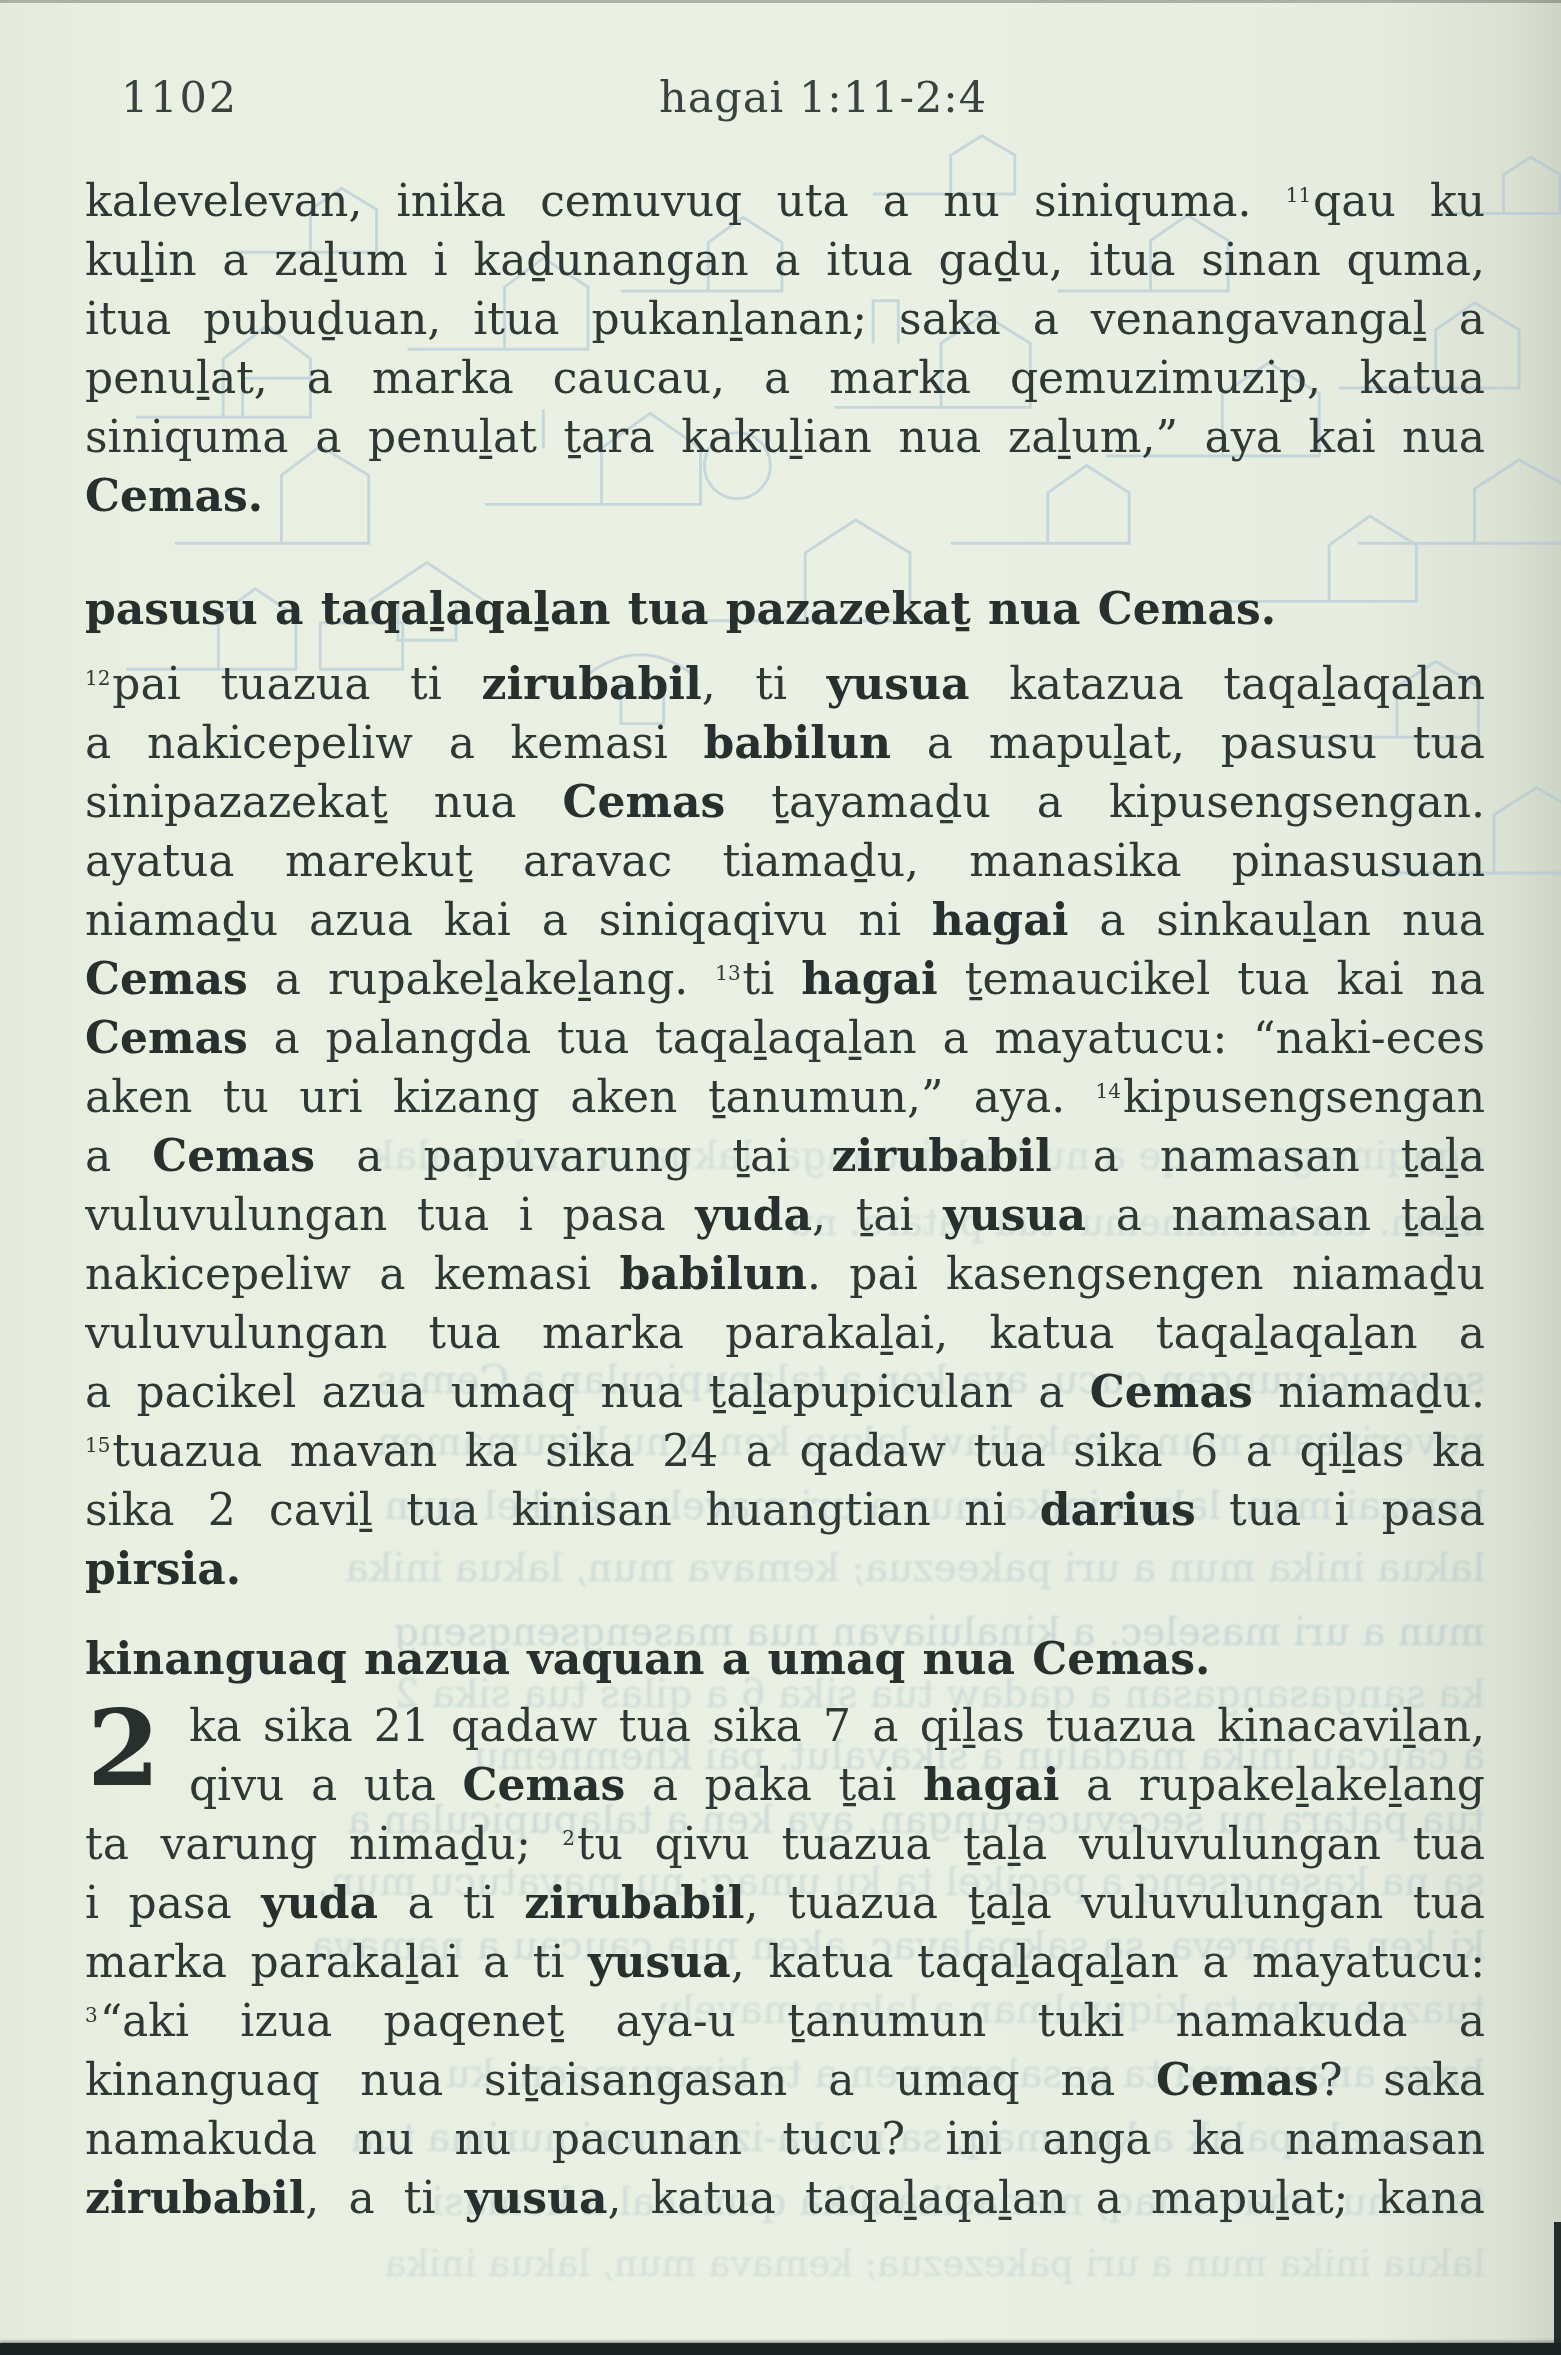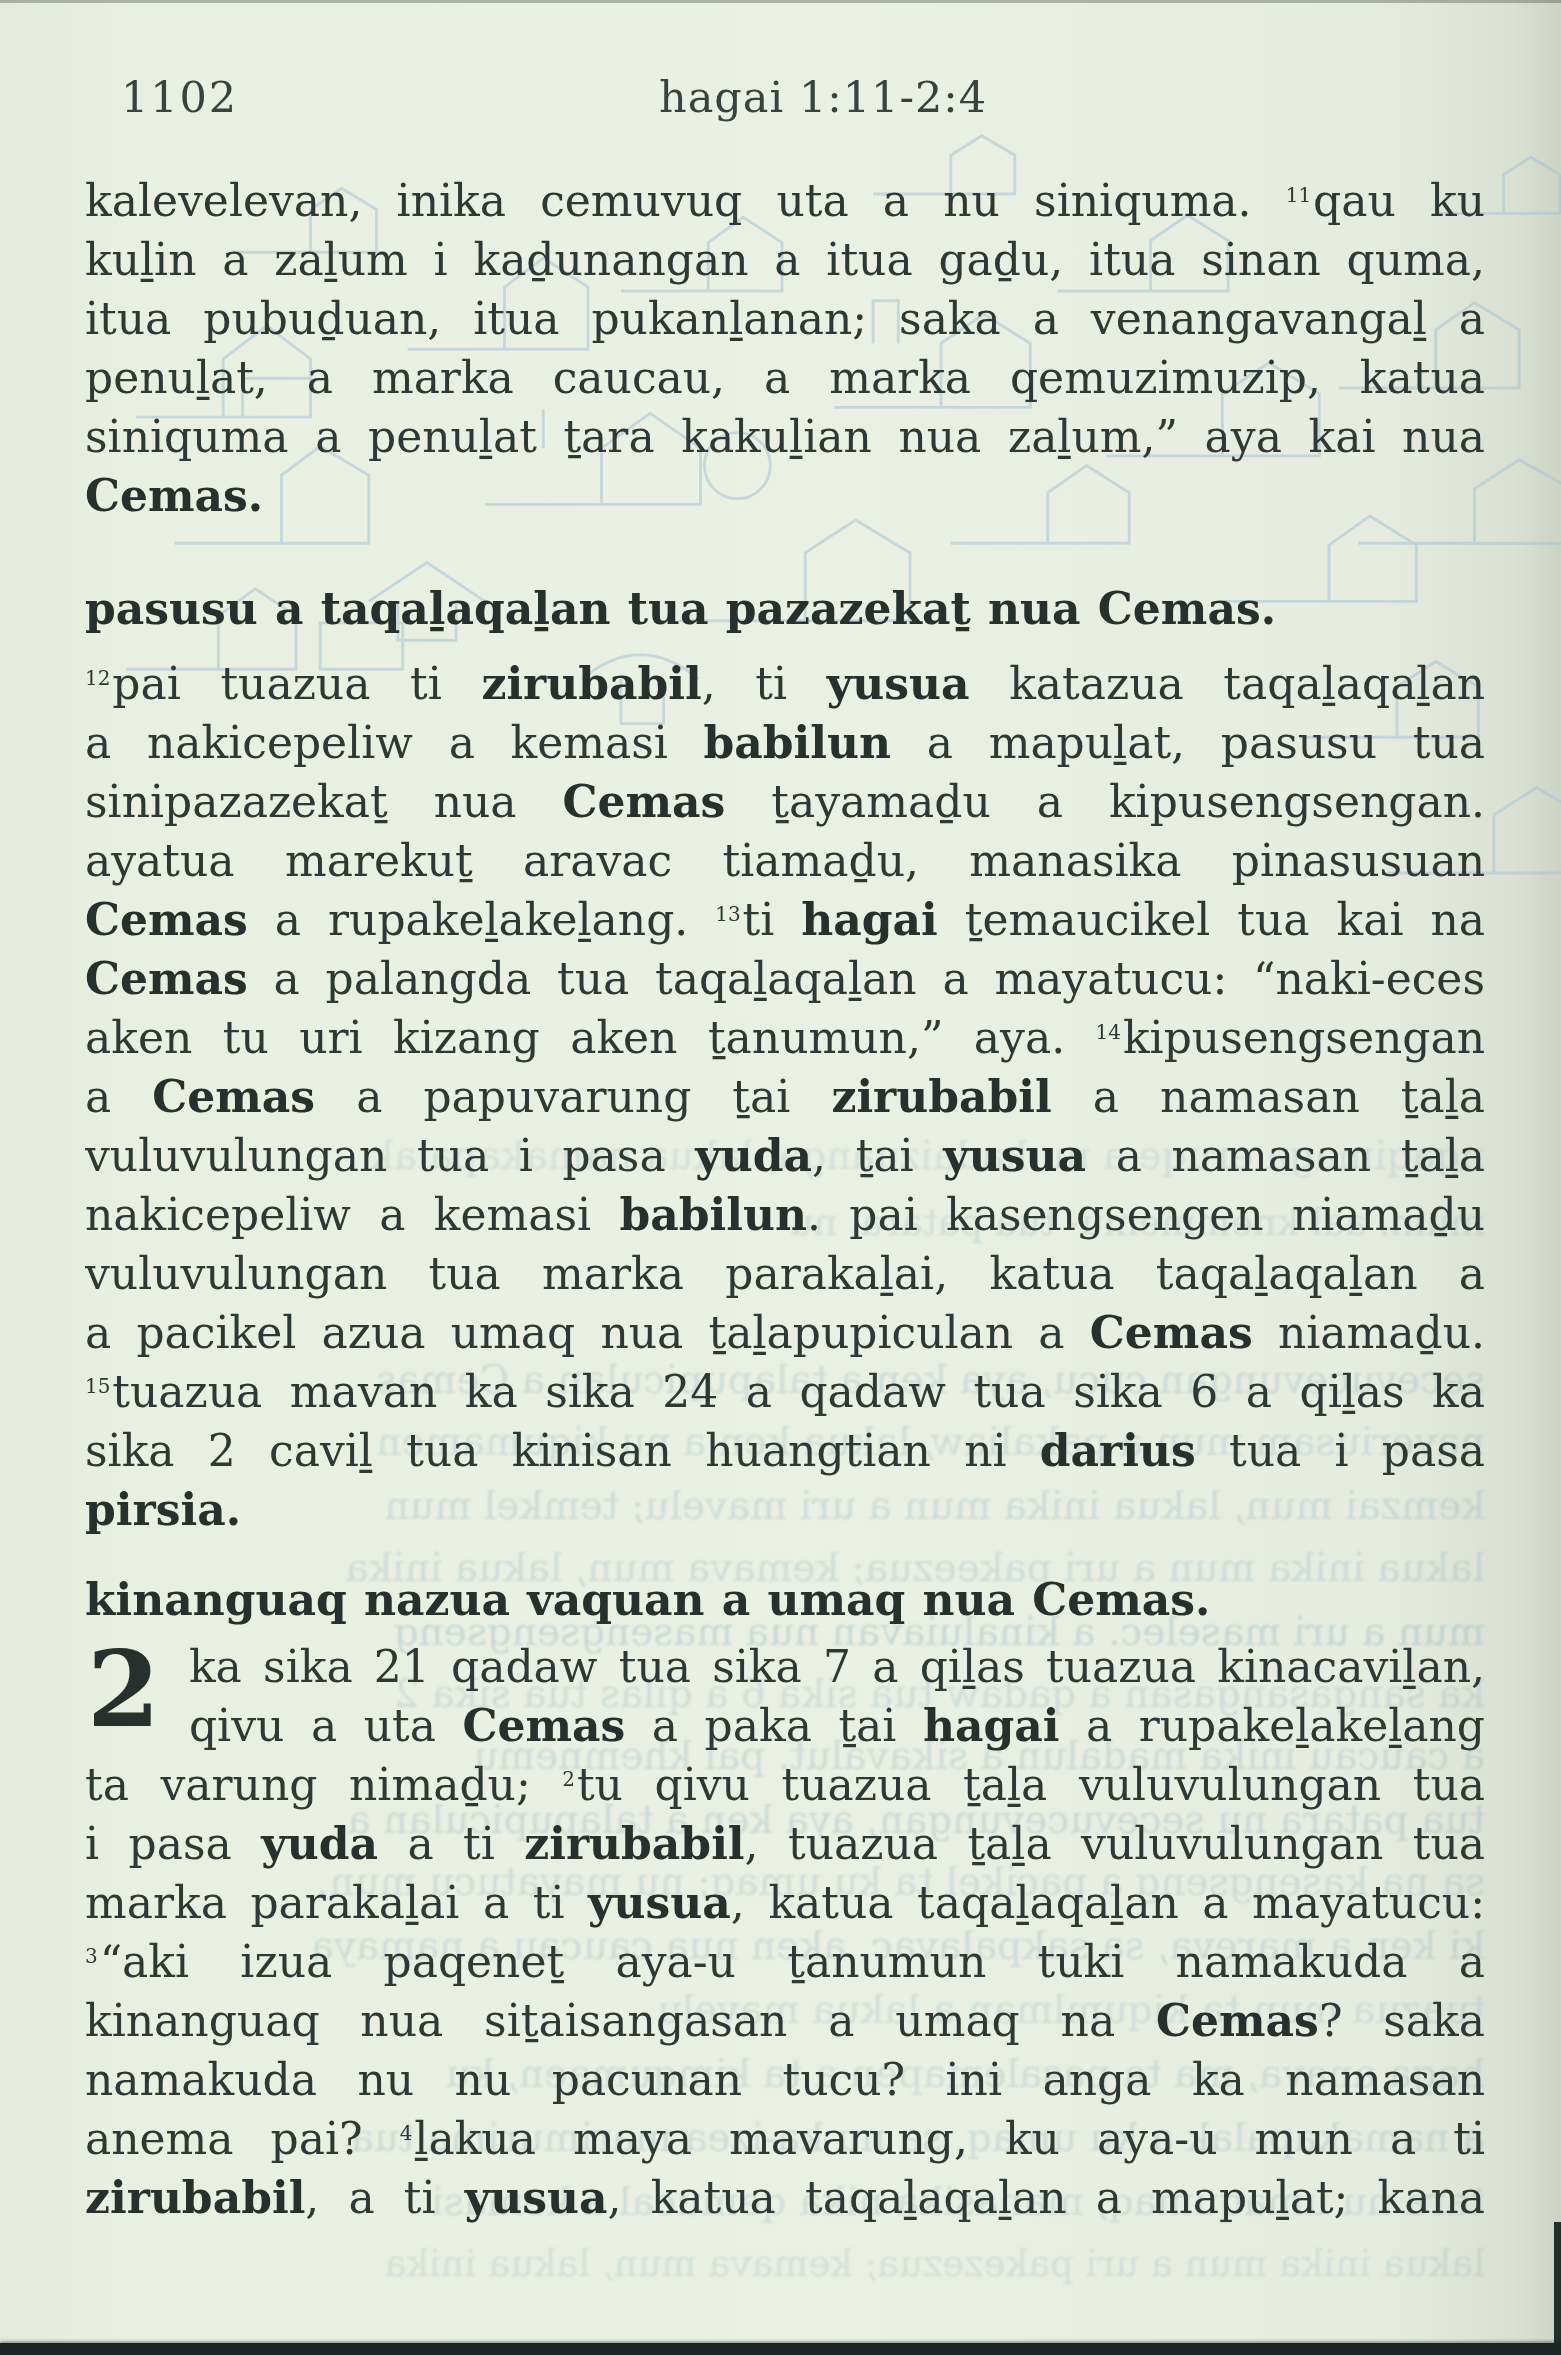--- a/index.html
+++ b/index.html
@@ -108,20 +108,21 @@
         <div class="ln j"><span>penuḻat, a marka caucau, a marka qemuzimuzip, katua</span></div>
         <div class="ln j"><span>siniquma a penuḻat ṯara kakuḻian nua zaḻum,” aya kai nua</span></div>
         <div class="ln"><span class="b">Cemas.</span></div>
       </div>
       <div class="heading h1">pasusu a taqaḻaqaḻan tua pazazekaṯ nua Cemas.</div>
       <div class="para p2">
         <div class="ln j"><span class="sup">12</span><span>pai tuazua ti </span><span class="b">zirubabil</span><span>, ti </span><span class="b">yusua</span><span> katazua taqaḻaqaḻan</span></div>
         <div class="ln j"><span>a nakicepeliw a kemasi </span><span class="b">babilun</span><span> a mapuḻat, pasusu tua</span></div>
         <div class="ln j"><span>sinipazazekaṯ nua </span><span class="b">Cemas</span><span> ṯayamaḏu a kipusengsengan.</span></div>
         <div class="ln j"><span>ayatua marekuṯ aravac tiamaḏu, manasika pinasusuan</span></div>
+        <div class="ln j"><span>niamaḏu azua kai a siniqaqivu ni </span><span class="b">hagai</span><span> a sinkauḻan nua</span></div>
         <div class="ln j"><span class="b">Cemas</span><span> a rupakeḻakeḻang. </span><span class="sup">13</span><span>ti </span><span class="b">hagai</span><span> ṯemaucikel tua kai na</span></div>
         <div class="ln j"><span class="b">Cemas</span><span> a palangda tua taqaḻaqaḻan a mayatucu: “naki-eces</span></div>
         <div class="ln j"><span>aken tu uri kizang aken ṯanumun,” aya. </span><span class="sup">14</span><span>kipusengsengan</span></div>
         <div class="ln j"><span>a </span><span class="b">Cemas</span><span> a papuvarung ṯai </span><span class="b">zirubabil</span><span> a namasan ṯaḻa</span></div>
         <div class="ln j"><span>vuluvulungan tua i pasa </span><span class="b">yuda</span><span>, ṯai </span><span class="b">yusua</span><span> a namasan ṯaḻa</span></div>
         <div class="ln j"><span>nakicepeliw a kemasi </span><span class="b">babilun</span><span>. pai kasengsengen niamaḏu</span></div>
         <div class="ln j"><span>vuluvulungan tua marka parakaḻai, katua taqaḻaqaḻan a</span></div>
         <div class="ln j"><span>a pacikel azua umaq nua ṯaḻapupiculan a </span><span class="b">Cemas</span><span> niamaḏu.</span></div>
         <div class="ln j"><span class="sup">15</span><span>tuazua mavan ka sika 24 a qadaw tua sika 6 a qiḻas ka</span></div>
         <div class="ln j"><span>sika 2 caviḻ tua kinisan huangtian ni </span><span class="b">darius</span><span> tua i pasa</span></div>
@@ -131,21 +132,20 @@
       <div class="chapter">
         <span class="dropcap">2</span>
         <div class="ln j"><span>ka sika 21 qadaw tua sika 7 a qiḻas tuazua kinacaviḻan,</span></div>
         <div class="ln j"><span>qivu a uta </span><span class="b">Cemas</span><span> a paka ṯai </span><span class="b">hagai</span><span> a rupakeḻakeḻang</span></div>
         <div class="ln j"><span>ta varung nimaḏu; </span><span class="sup">2</span><span>tu qivu tuazua ṯaḻa vuluvulungan tua</span></div>
         <div class="ln j"><span>i pasa </span><span class="b">yuda</span><span> a ti </span><span class="b">zirubabil</span><span>, tuazua ṯaḻa vuluvulungan tua</span></div>
         <div class="ln j"><span>marka parakaḻai a ti </span><span class="b">yusua</span><span>, katua taqaḻaqaḻan a mayatucu:</span></div>
         <div class="ln j"><span class="sup">3</span><span>“aki izua paqeneṯ aya-u ṯanumun tuki namakuda a</span></div>
         <div class="ln j"><span>kinanguaq nua siṯaisangasan a umaq na </span><span class="b">Cemas</span><span>? saka</span></div>
         <div class="ln j"><span>namakuda nu nu pacunan tucu? ini anga ka namasan</span></div>
-        <div class="ln j"><span>anema pai? </span><span class="sup">4</span><span>ḻakua maya mavarung, ku aya-u mun a ti</span></div>
         <div class="ln j"><span class="b">zirubabil</span><span>, a ti </span><span class="b">yusua</span><span>, katua taqaḻaqaḻan a mapuḻat; kana</span></div>
       </div>
     </div>
 </div>
 
 <div class="edge-top"></div>
 <div class="edge-right"></div>
 <div class="edge-bottom"></div>
 
 

